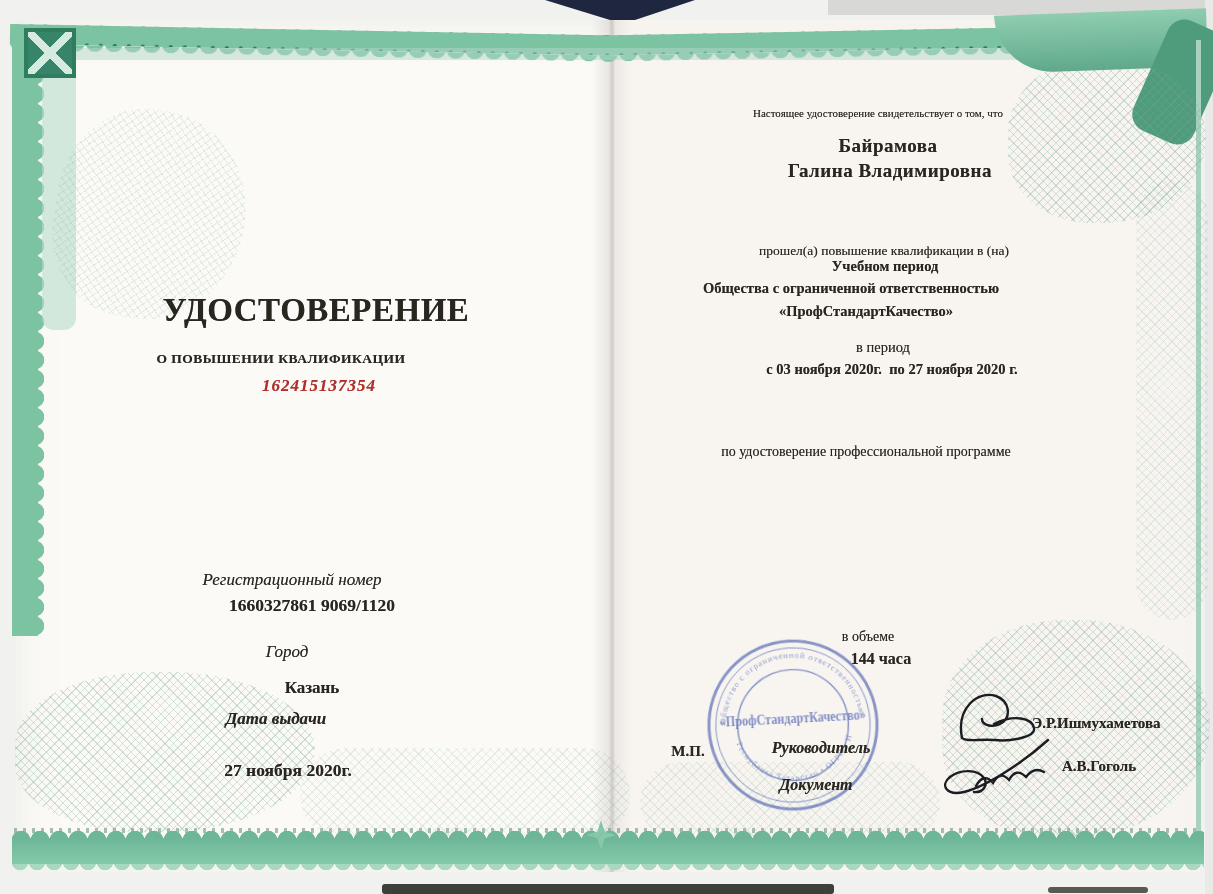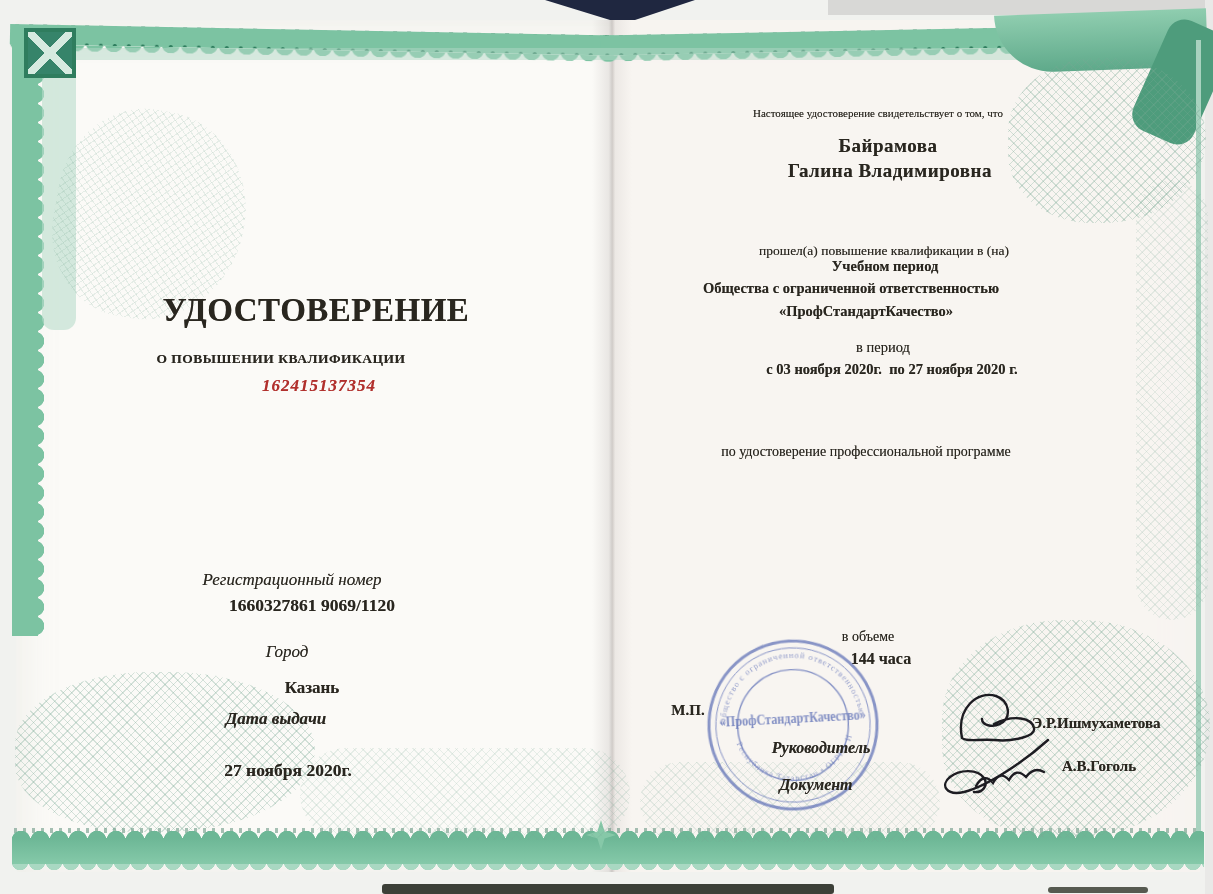--- a/index.html
+++ b/index.html
@@ -142,21 +142,21 @@
     </defs>
     <text font-size="8.5" fill="#5d6fb6" opacity=".75" letter-spacing="1">
       <textPath href="#arcTop" startOffset="4">Общество с ограниченной ответственностью</textPath>
     </text>
     <text font-size="8.5" fill="#5d6fb6" opacity=".7" letter-spacing="1">
       <textPath href="#arcBot" startOffset="6">Республика Татарстан • ОГРН • ИНН</textPath>
     </text>
     <text x="90" y="88" text-anchor="middle" font-size="14" font-weight="bold" fill="#5d6fb6" opacity=".85" textLength="148" lengthAdjust="spacingAndGlyphs">«ПрофСтандартКачество»</text>
   </svg>
 
-  <div class="t b" style="left:688px;top:703px;font-size:15px;">М.П.</div>
+  <div class="t b" style="left:688px;top:744px;font-size:15px;">М.П.</div>
   <div class="t b i" style="left:821px;top:740px;font-size:16px;">Руководитель</div>
   <div class="t b i" style="left:816px;top:777px;font-size:16px;">Документ</div>
 
   <svg id="signatures" viewBox="0 0 160 140">
     <g fill="none" stroke="#1d1c22" stroke-width="2.4" stroke-linecap="round">
       <path d="M 32 70 C 26 40, 48 22, 66 28 C 80 33, 82 50, 70 56 C 62 60, 52 57, 52 51
                M 64 56 C 84 46, 102 50, 104 60 C 106 68, 84 74, 64 72 C 48 71, 36 74, 32 70"></path>
       <path d="M 118 72 C 96 92, 58 118, 34 124 C 16 128, 10 117, 20 109
                C 30 101, 48 101, 54 110 C 59 118, 52 125, 44 124
                M 46 118 q 8 -14 17 -3 q 7 -13 16 -3 q 7 -13 17 -3 q 8 -11 18 -5"></path>

